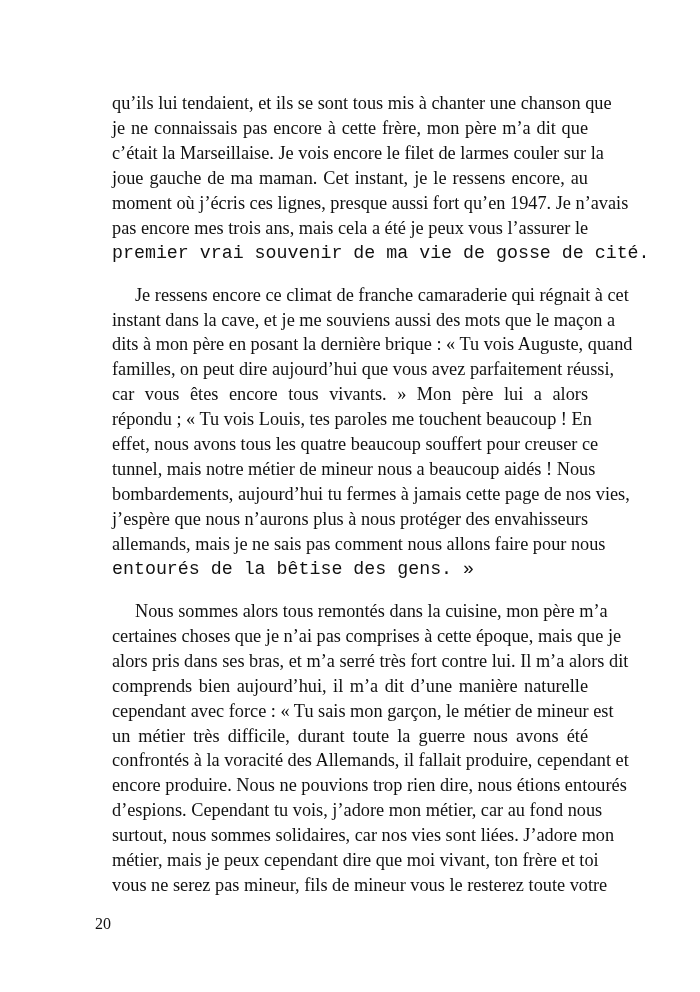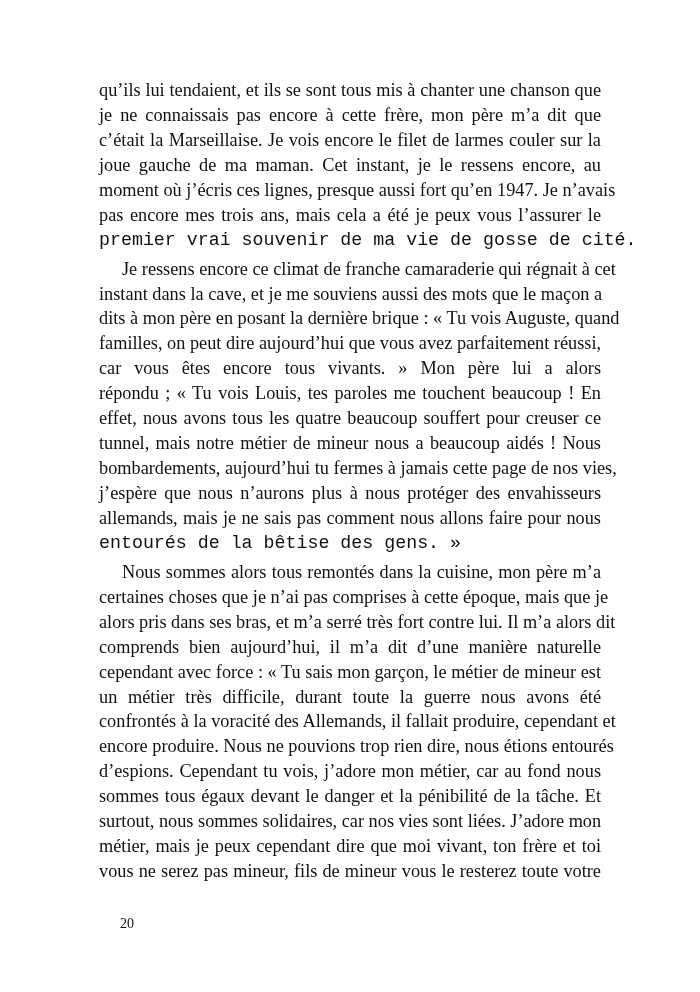--- a/index.html
+++ b/index.html
@@ -15,21 +15,21 @@
       font-family: "Liberation Serif", "DejaVu Serif", serif;
       color: #111111;
     }
     .page {
       position: absolute;
       left: 95px;
       top: 74px;
       width: 510px;
     }
     .para {
-      margin: 4px;
+      margin: 17px;
       font-size: 18.3px;
       line-height: 24.95px;
       text-align: justify;
       text-align-last: left;
       hyphens: none;
     }
     .line {
       display: block;
       text-align: justify;
       text-align-last: justify;
@@ -37,23 +37,22 @@
       height: 24.95px;
     }
     .line.last {
       text-align-last: left;
       font-family: Liberation Mono, monospace;
     }
     .page-number {
       position: absolute;
       left: 95px;
       top: 913px;
-      font-size: 14px;
+      font-size: 16px;
       line-height: 22px;
-      margin-left: 25px;
     }
   </style>
 </head>
 <body>
 
 <div class="page">
 
   <div class="para">
     <span class="line">qu’ils lui tendaient, et ils se sont tous mis à chanter une chanson que</span>
     <span class="line">je ne connaissais pas encore à cette frère, mon père m’a dit que</span>
@@ -82,20 +81,19 @@
   <div class="para">
     <span class="line" style="padding-left:23px;box-sizing:border-box;">Nous sommes alors tous remontés dans la cuisine, mon père m’a</span>
     <span class="line">certaines choses que je n’ai pas comprises à cette époque, mais que je</span>
     <span class="line">alors pris dans ses bras, et m’a serré très fort contre lui. Il m’a alors dit</span>
     <span class="line">comprends bien aujourd’hui, il m’a dit d’une manière naturelle</span>
     <span class="line">cependant avec force : « Tu sais mon garçon, le métier de mineur est</span>
     <span class="line">un métier très difficile, durant toute la guerre nous avons été</span>
     <span class="line">confrontés à la voracité des Allemands, il fallait produire, cependant et</span>
     <span class="line">encore produire. Nous ne pouvions trop rien dire, nous étions entourés</span>
     <span class="line">d’espions. Cependant tu vois, j’adore mon métier, car au fond nous</span>
-    <span class="line">sommes tous égaux devant le danger et la pénibilité de la tâche. Et</span>
     <span class="line">surtout, nous sommes solidaires, car nos vies sont liées. J’adore mon</span>
     <span class="line">métier, mais je peux cependant dire que moi vivant, ton frère et toi</span>
     <span class="line">vous ne serez pas mineur, fils de mineur vous le resterez toute votre</span>
   </div>
 </div>
 
 <div class="page-number">20</div>
 
 </body></html>

